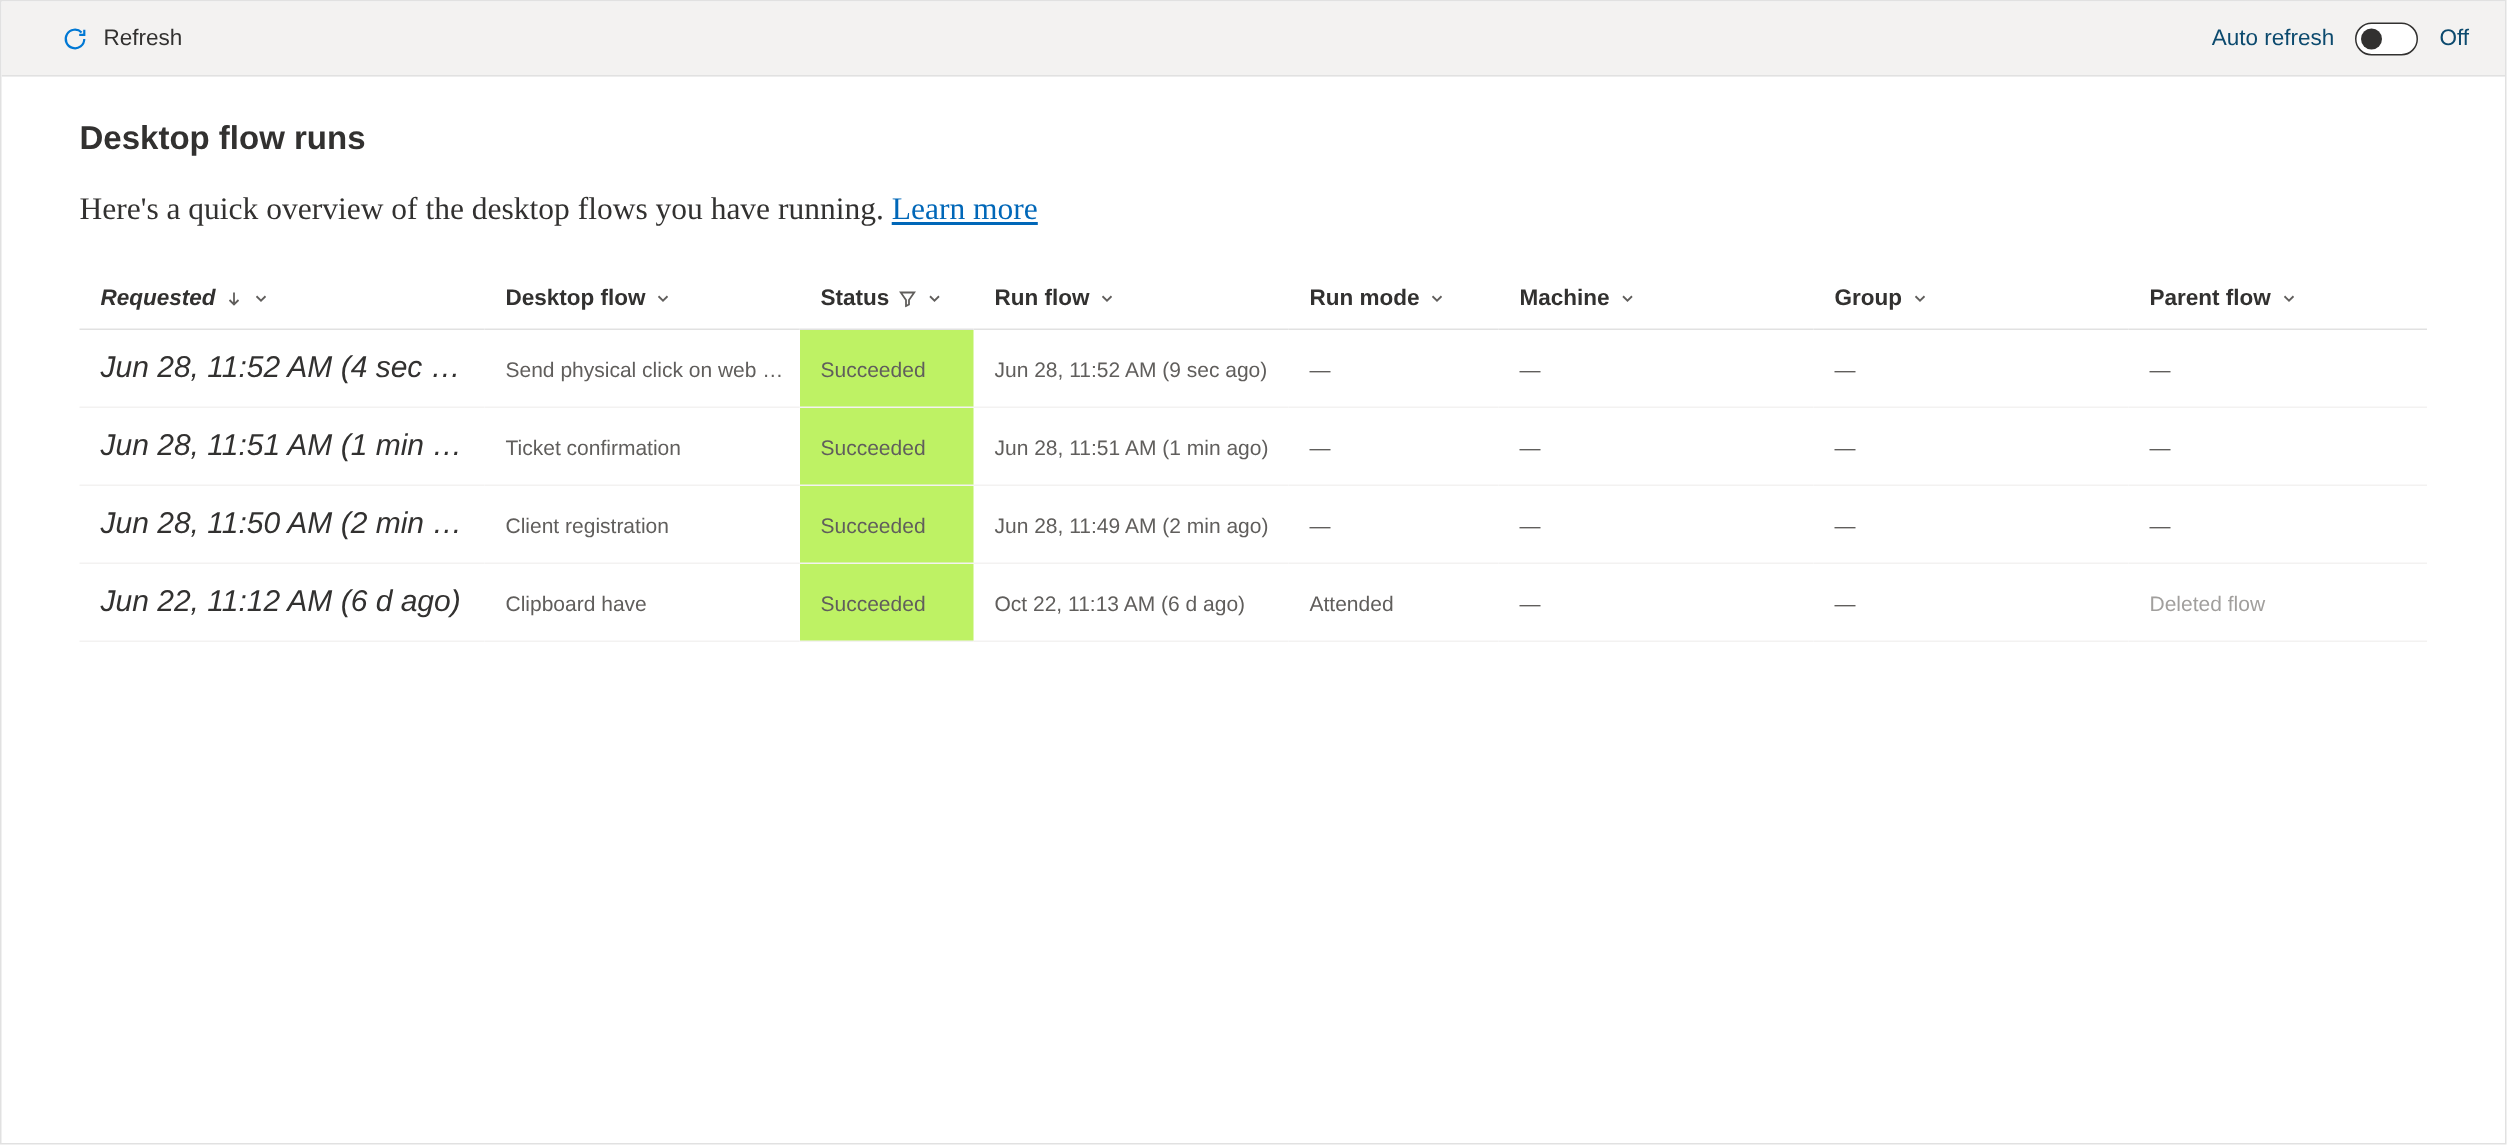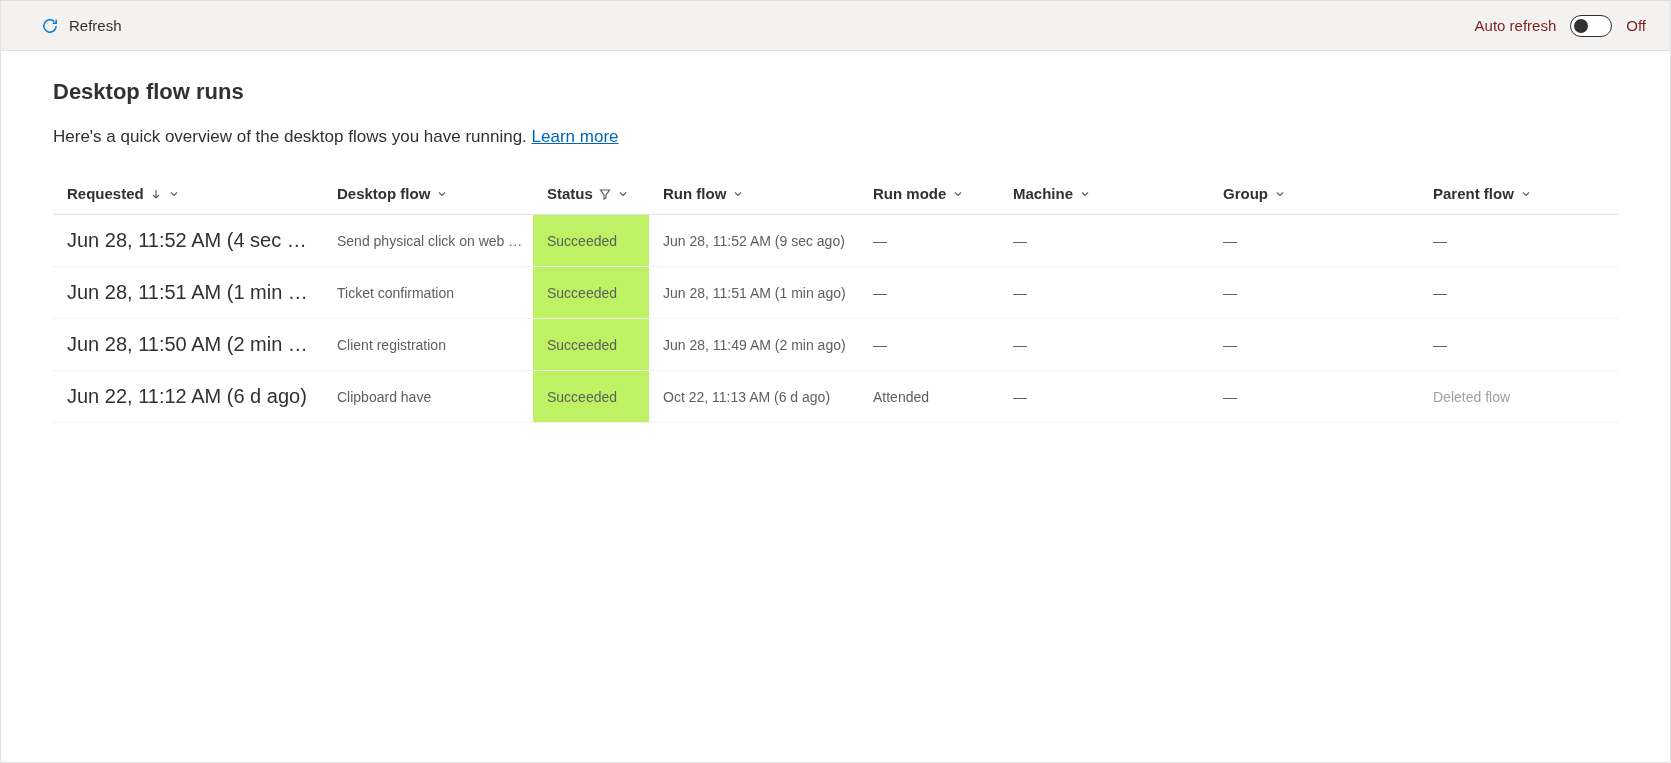--- a/index.html
+++ b/index.html
@@ -35,21 +35,21 @@
     }
     .refresh-icon {
       color: #0078d4;
       display: inline-flex;
     }
     .auto-refresh-group {
       display: flex;
       align-items: center;
       gap: 14px;
       font-size: 15px;
-      color: #7f1d1d;
+      color: #0c4a6e;
     }
     .toggle {
       width: 42px;
       height: 22px;
       border-radius: 11px;
       border: 1px solid #323130;
       background: #ffffff;
       position: relative;
       cursor: pointer;
     }
@@ -65,23 +65,24 @@
     .content {
       padding: 28px 52px;
     }
     .page-title {
       font-size: 22px;
       font-weight: 600;
       color: #323130;
       margin-bottom: 22px;
     }
     .subtitle {
-      font-size: 17px;
+      font-size: 21px;
       color: #323130;
       margin-bottom: 26px;
+      font-family: Liberation Serif, serif;
     }
     .learn-more {
       color: #0067b8;
       text-decoration: underline;
       cursor: pointer;
     }
     .table {
       width: 100%;
       border-collapse: collapse;
     }
@@ -117,21 +118,21 @@
       color: #323130;
       font-size: 20px;
     }
     .status-cell {
       background: #bef264;
       color: #323130;
     }
     .deleted-flow {
       color: #a19f9d;
     }
-    .col-requested { width: 270px; max-width: 270px; }
+    .col-requested { width: 270px; max-width: 270px; font-style: italic; }
     .col-desktop-flow { width: 210px; max-width: 210px; }
     .col-status { width: 116px; max-width: 116px; }
     .col-run-start { width: 210px; max-width: 210px; }
     .col-run-mode { width: 140px; max-width: 140px; }
     .col-machine { width: 210px; max-width: 210px; }
     .col-group { width: 210px; max-width: 210px; }
     .col-parent-flow { max-width: 160px; }
   </style>
 </head>
 <body>

